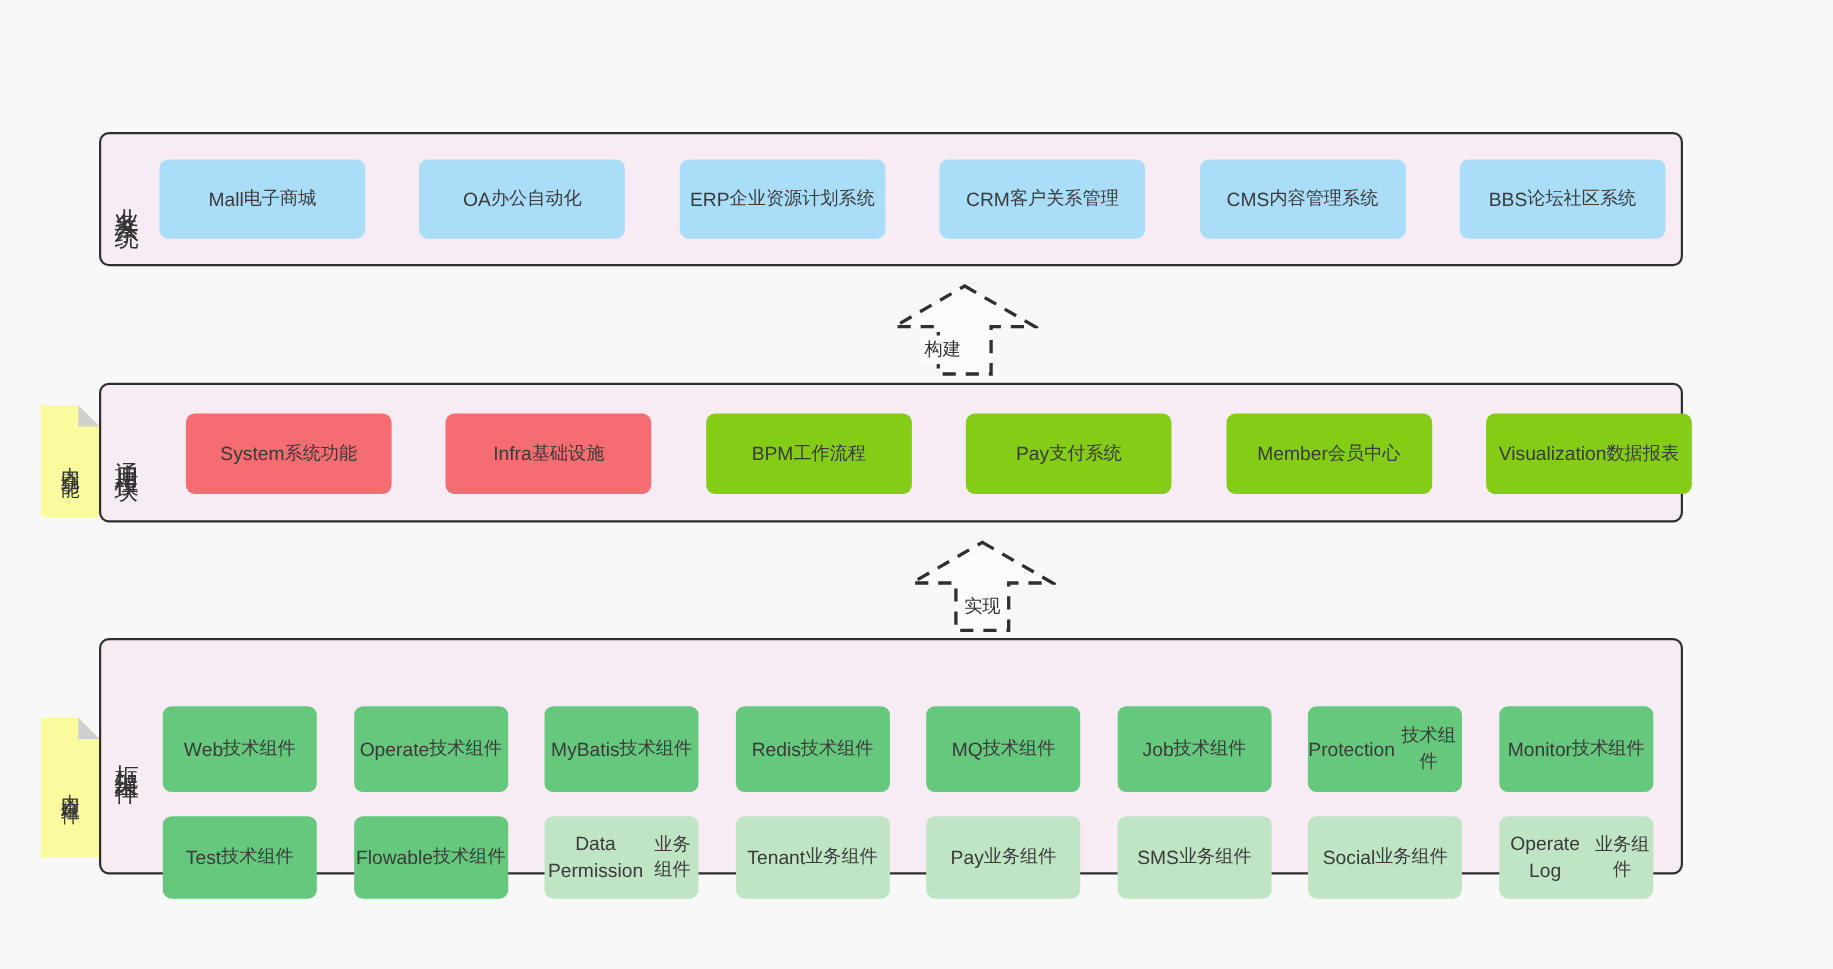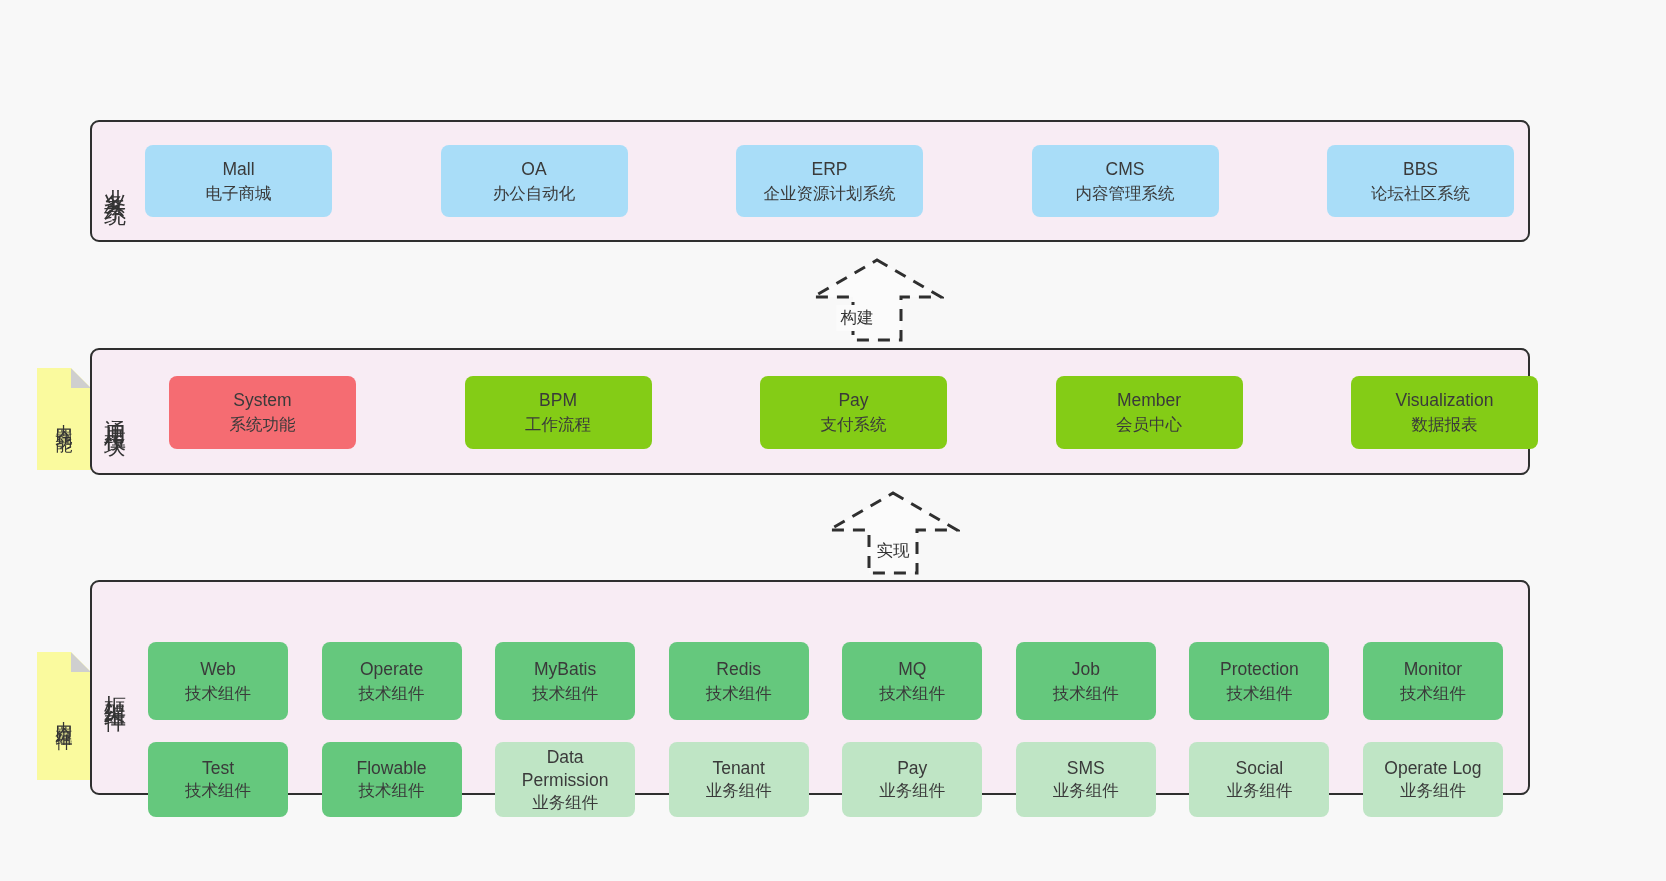--- a/index.html
+++ b/index.html
@@ -28,21 +28,21 @@
   }
   .boxrow8{
     position:absolute;left:56px;width:1355px;
     display:flex;justify-content:space-between;
   }
   #sec-business .boxrow{top:23px;}
   #sec-modules .boxrow{top:26px;margin-left:24px;}
   #sec-components .row1{top:18px;}
   #sec-components .row2{top:118px;}
   .box{
-    border-radius:8px;display:flex;flex-direction:column;
+    border-radius:8px;display:flex;flex-direction:row;
     align-items:center;justify-content:center;text-align:center;
     line-height:1.42;box-sizing:border-box;
   }
   .boxrow .box{width:187px;}
   #sec-business .box{height:72px;background:#a9ddf8;}
   #sec-modules .box{height:73px;}
   .box.red{background:#f56c72;}
   .box.pink{background:#84cc16;}
   .boxrow8 .box{width:140px;margin-top:42px;}
   .row1 .box{height:78px;}
@@ -90,20 +90,24 @@
       </div>
     <div class="box">
         <div class="t1">OA</div>
         <div class="t2">办公自动化</div>
       </div>
     <div class="box">
         <div class="t1">ERP</div>
         <div class="t2">企业资源计划系统</div>
       </div>
     <div class="box">
+        <div class="t1">CRM</div>
+        <div class="t2">客户关系管理</div>
+      </div>
+    <div class="box">
         <div class="t1">CMS</div>
         <div class="t2">内容管理系统</div>
       </div>
     <div class="box">
         <div class="t1">BBS</div>
         <div class="t2">论坛社区系统</div>
       </div>
   </div>
 </div>
 
@@ -116,20 +120,24 @@
   <div class="fold"></div>
   <div class="stext">内置功能</div>
 </div>
 <div class="container" id="sec-modules">
   <div class="vlabel">通用模块</div>
   <div class="boxrow">
     <div class="box red">
         <div class="t1">System</div>
         <div class="t2">系统功能</div>
       </div>
+    <div class="box red">
+        <div class="t1">Infra</div>
+        <div class="t2">基础设施</div>
+      </div>
     <div class="box pink">
         <div class="t1">BPM</div>
         <div class="t2">工作流程</div>
       </div>
     <div class="box pink">
         <div class="t1">Pay</div>
         <div class="t2">支付系统</div>
       </div>
     <div class="box pink">
         <div class="t1">Member</div>

